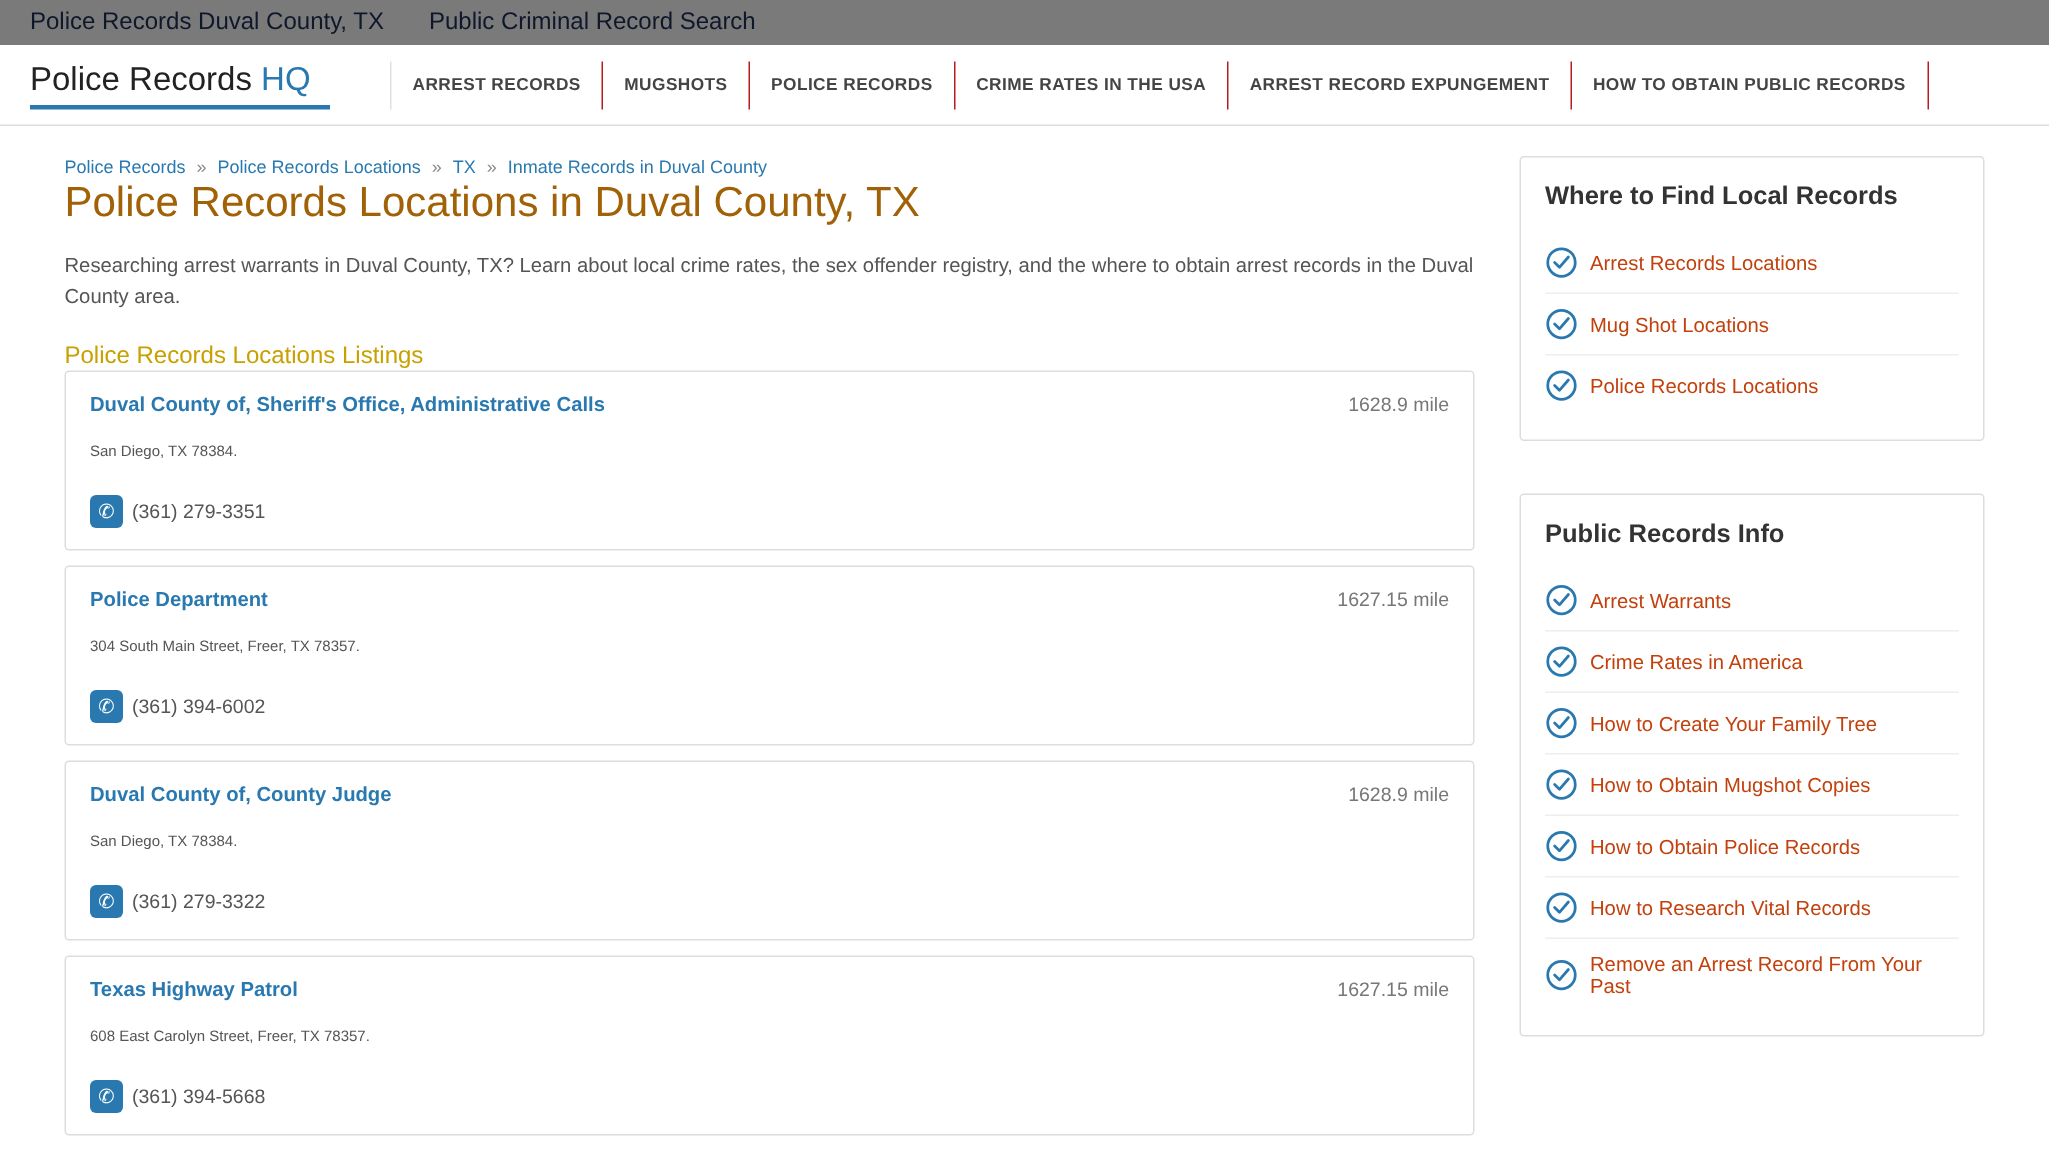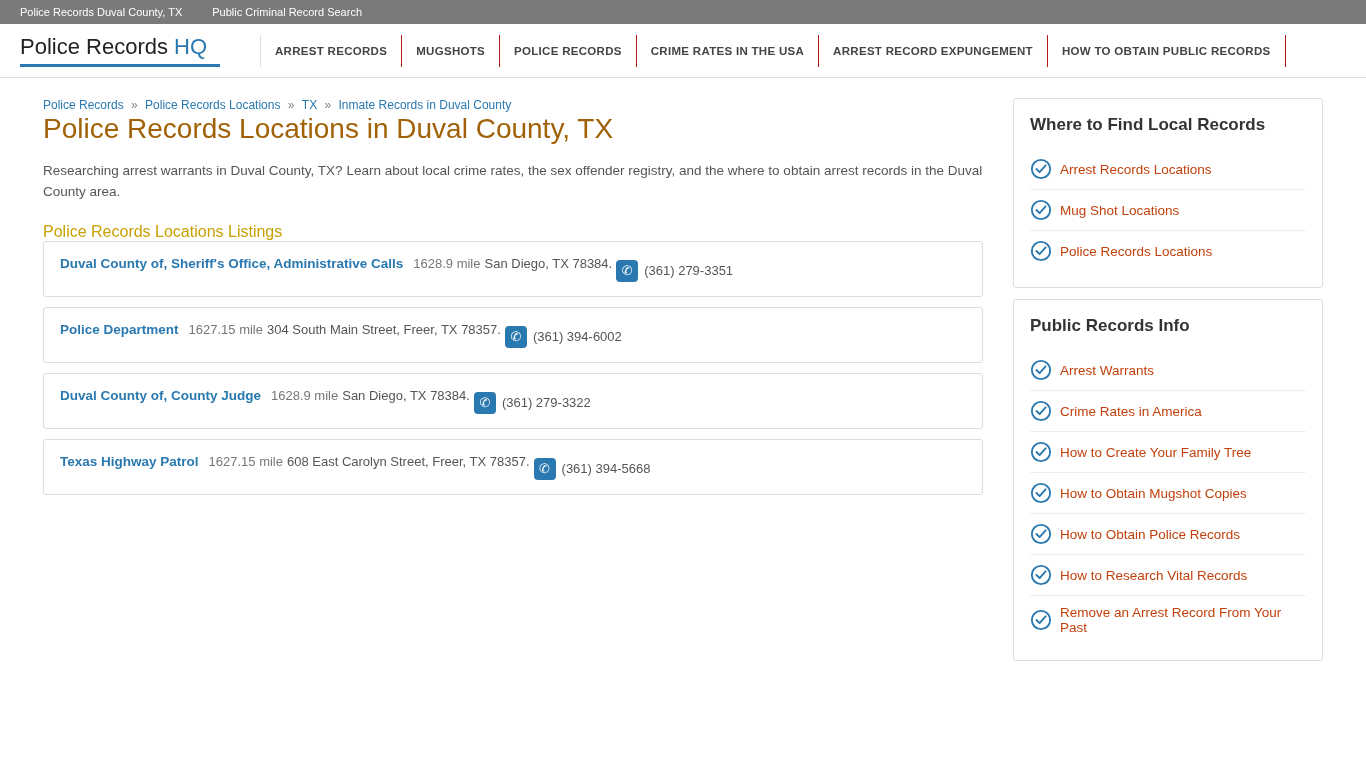--- a/index.html
+++ b/index.html
@@ -6,23 +6,23 @@
     body { font-family: Arial, sans-serif; font-size: 14px; color: #333; background: #fff; }
 
     
     .top-bar {
       background: #7a7a7a;
       padding: 6px 20px;
       display: flex;
       gap: 30px;
     }
     .top-bar a {
-      color: #ffffff;
+      color: #0f172a;
       text-decoration: none;
-      font-size: 11px;
+      font-size: 16px;
     }
 
     
     .header {
       display: flex;
       align-items: center;
       padding: 10px 20px;
       border-bottom: 1px solid #ddd;
     }
     .logo {
@@ -102,43 +102,43 @@
       font-weight: normal;
     }
 
     
     .listing-card {
       border: 1px solid #ddd;
       border-radius: 3px;
       padding: 14px 16px;
       margin-bottom: 10px;
       display: flex;
-      flex-direction: row;
-      gap: 4px;
+      flex-direction: column;
+      gap: 19px;
       position: relative;
     }
     .listing-header {
       display: flex;
       justify-content: space-between;
       align-items: flex-start;
     }
     .listing-name {
       font-size: 13.5px;
       font-weight: bold;
       color: #2979b0;
     }
     .listing-distance {
       font-size: 13px;
       color: #777;
       white-space: nowrap;
       margin-left: 10px;
       text-align: center;
     }
     .listing-address {
-      font-size: 13px;
+      font-size: 10px;
       color: #555;
     }
     .listing-phone {
       display: flex;
       align-items: center;
       gap: 6px;
       font-size: 13px;
       color: #555;
       margin-top: 4px;
     }
@@ -153,21 +153,21 @@
       justify-content: center;
       font-size: 13px;
       flex-shrink: 0;
     }
 
     
     .sidebar-box {
       border: 1px solid #ddd;
       border-radius: 3px;
       padding: 16px;
-      margin-bottom: 11px;
+      margin-bottom: 35px;
     }
     .sidebar-box-title {
       font-size: 17px;
       font-weight: bold;
       color: #333;
       margin-bottom: 14px;
     }
     .sidebar-link {
       display: flex;
       align-items: center;

